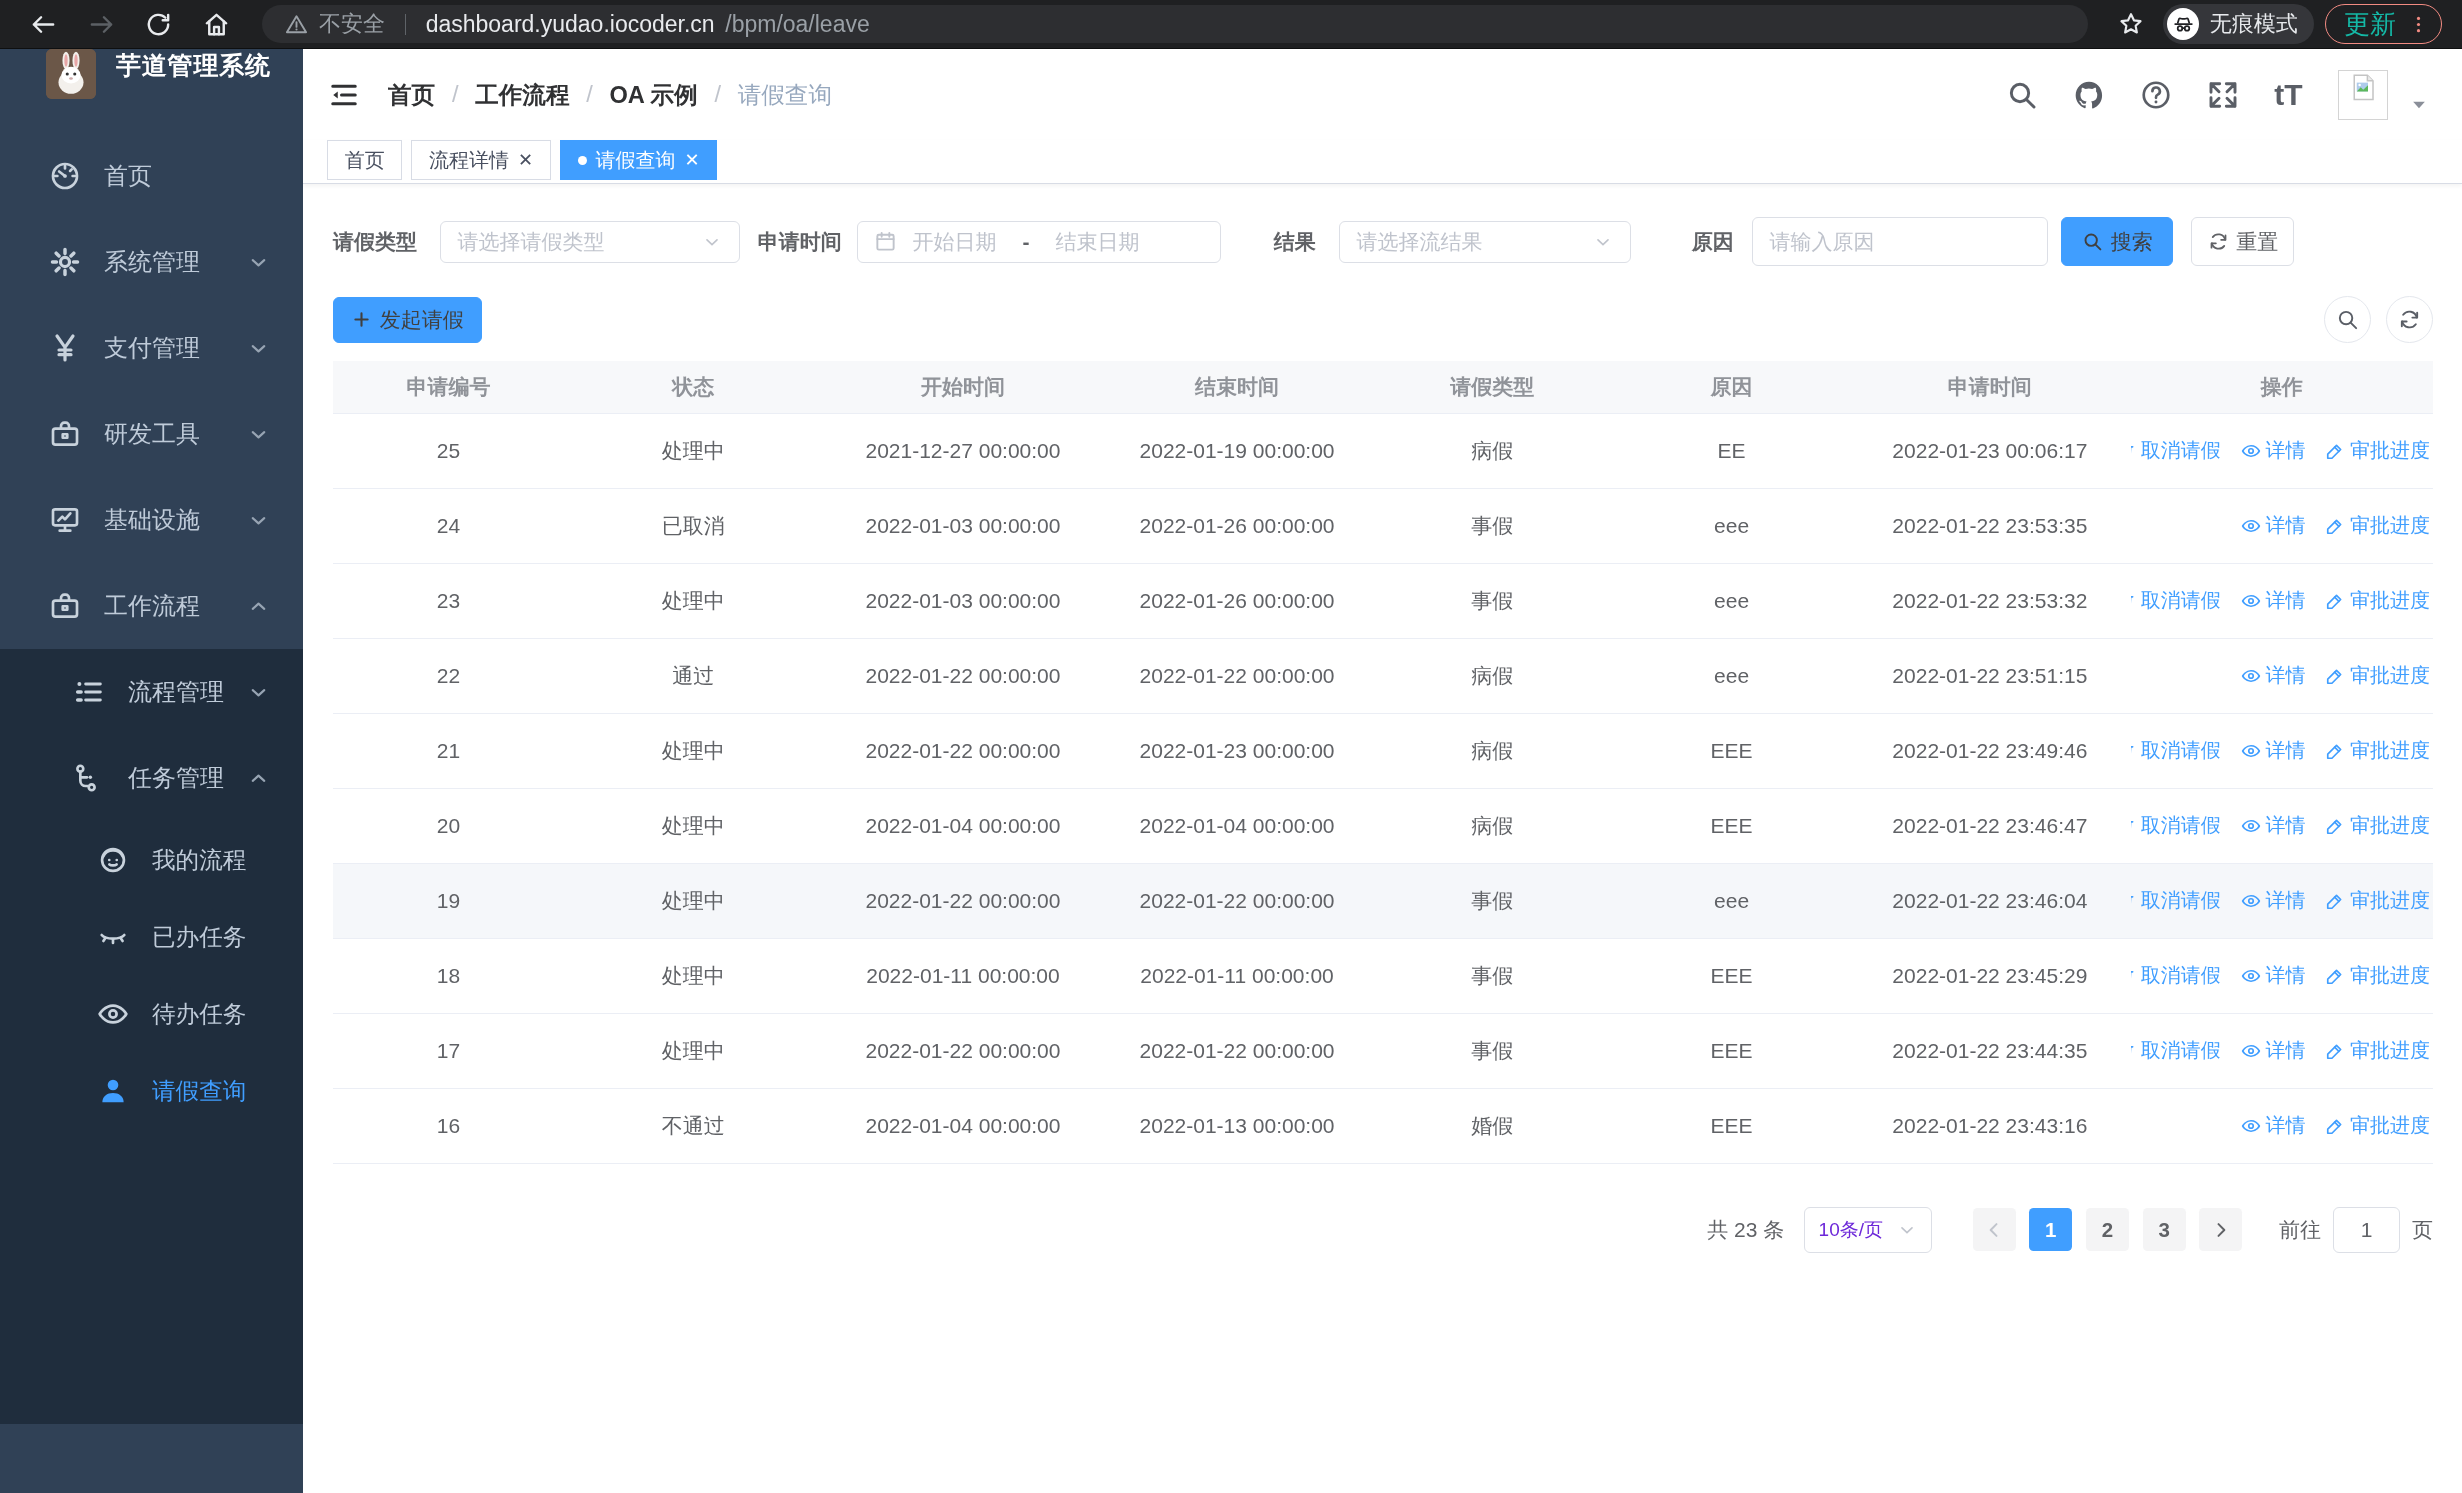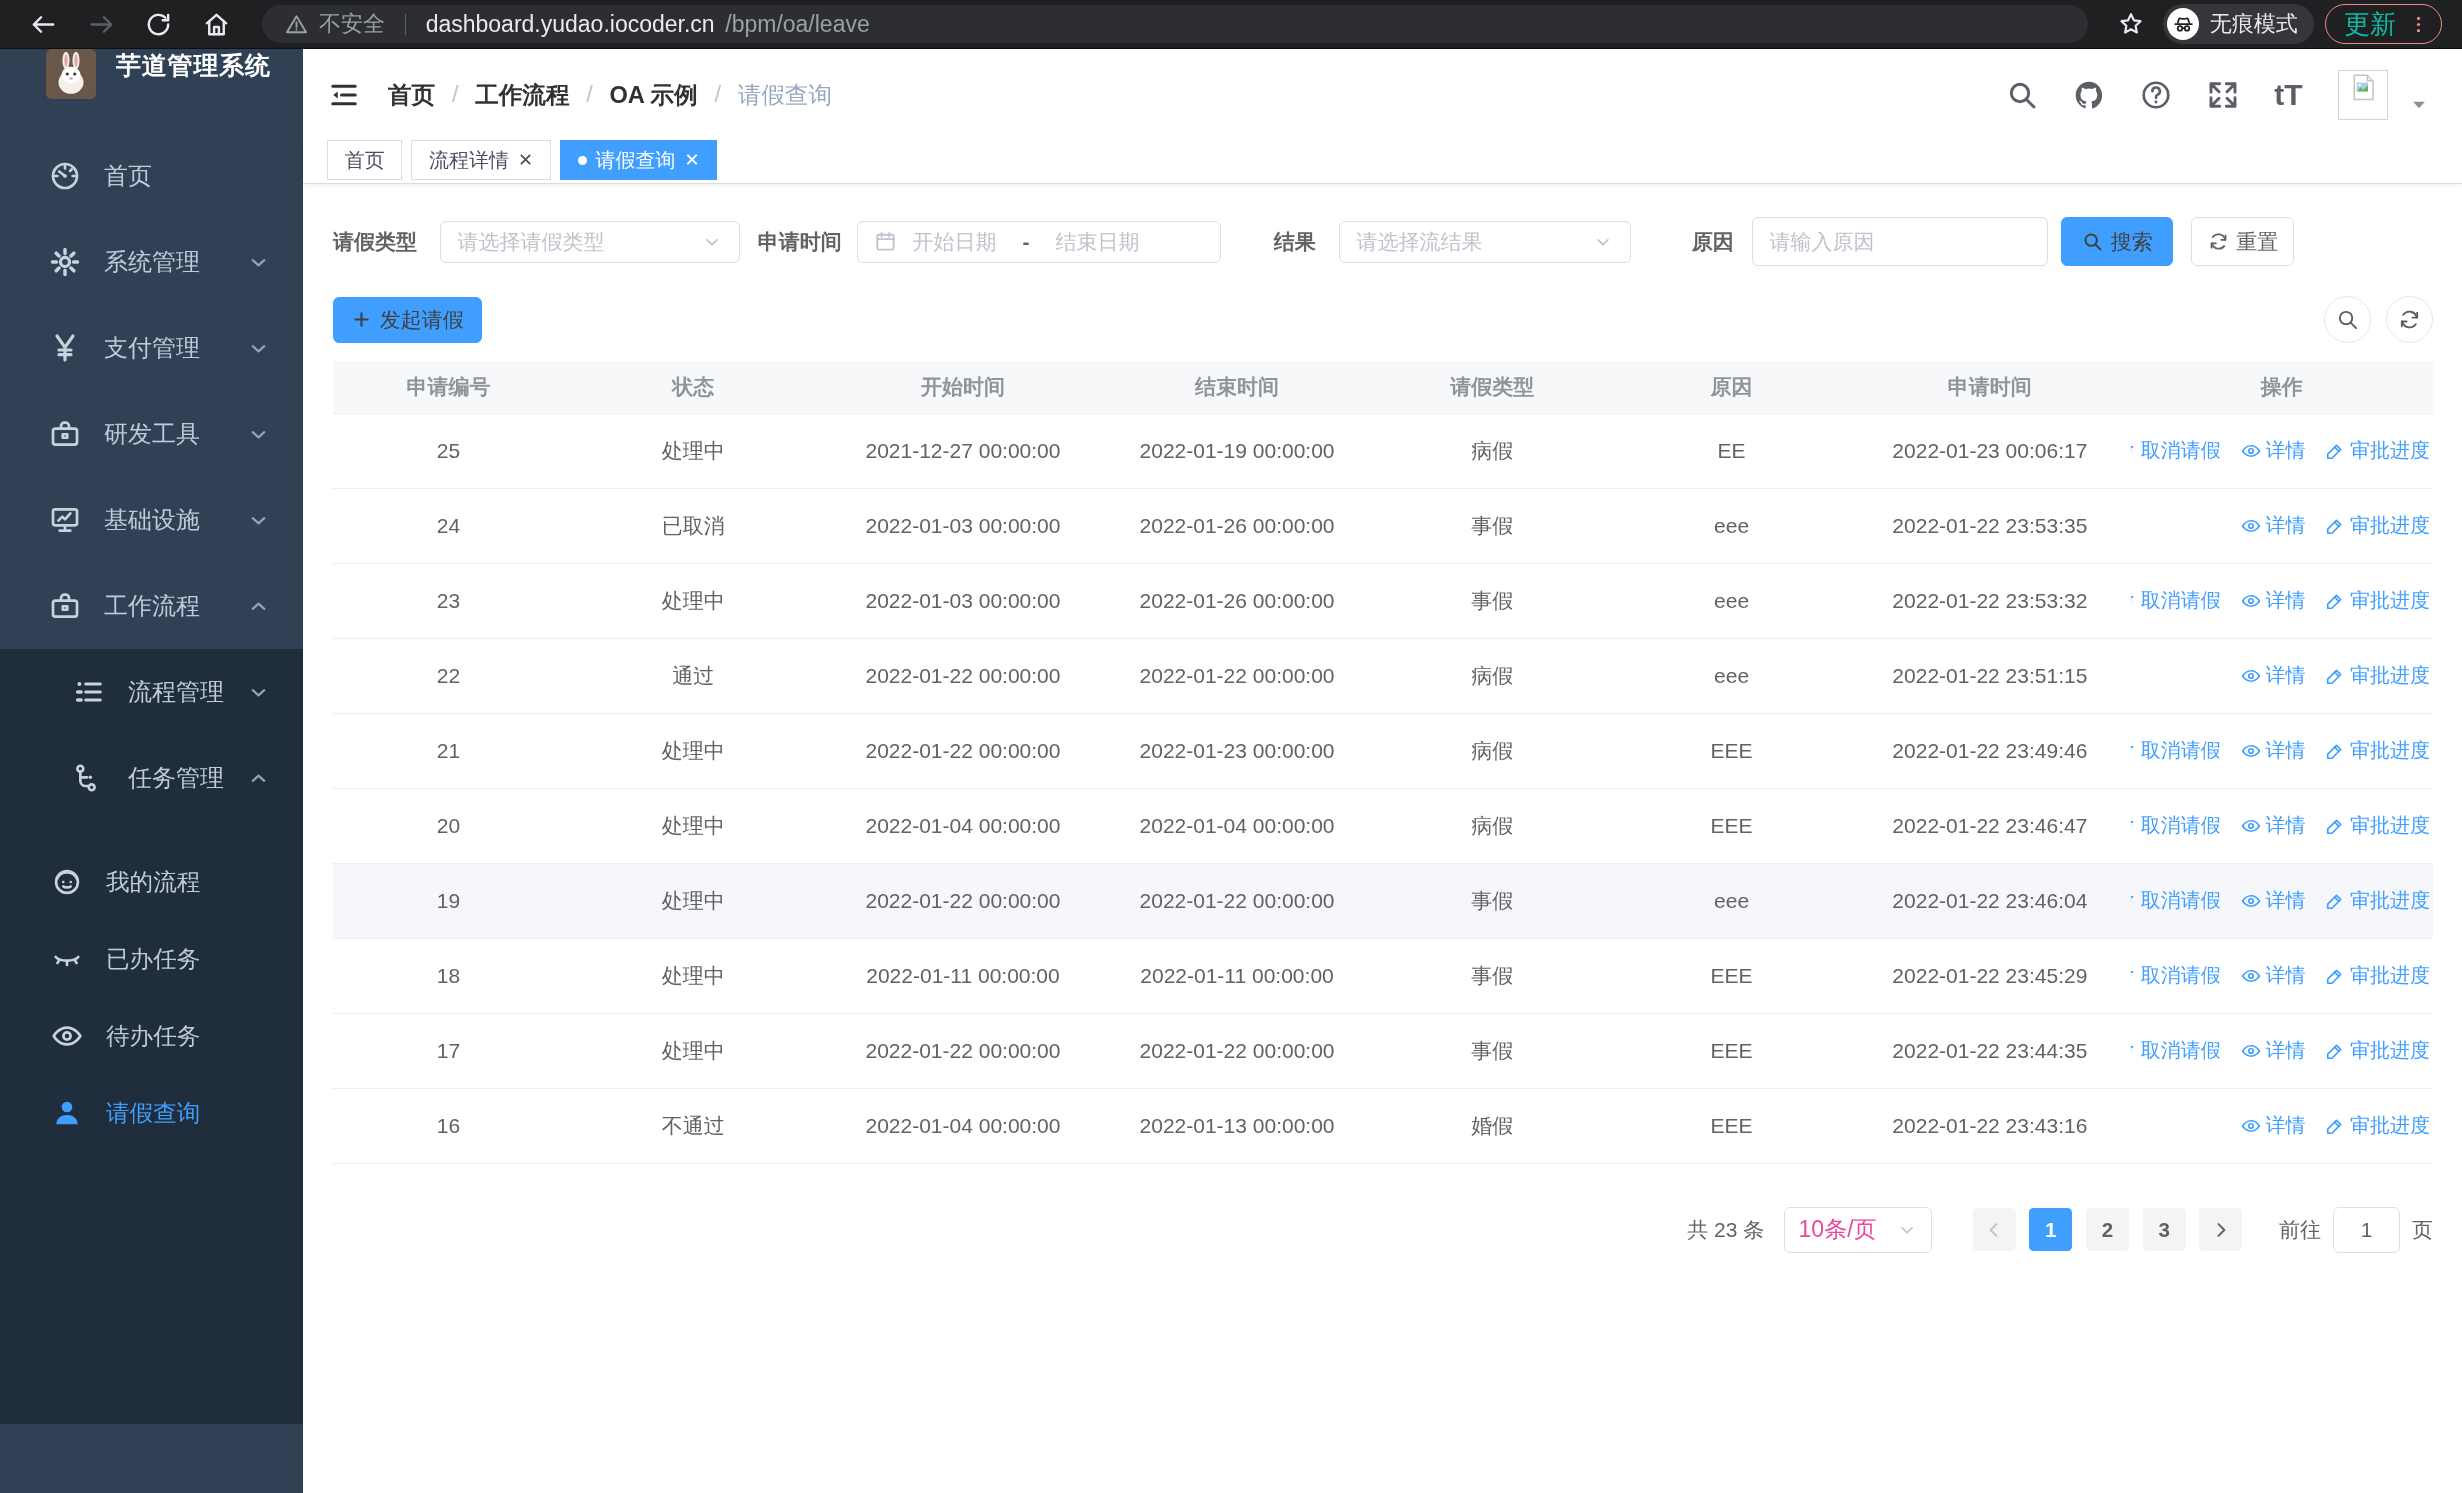--- a/index.html
+++ b/index.html
@@ -39,21 +39,21 @@
   .logo-row { height:84px; display:flex; padding-left:46px; gap:20px; }
   .logo-img { width:50px; height:50px; border-radius:6px; overflow:hidden; flex:none; background:#6b5748; }
   .logo-title { color:#fff; font-size:25px; font-weight:700; letter-spacing:0.8px; }
   .menu-item { height:86px; display:flex; align-items:center; padding:0 33px 0 49px; color:#bfcbd9;
     font-size:24px; cursor:pointer; }
   .mi-icon { width:32px; height:32px; margin-right:23px; color:#c8d2dc; }
   .mi-label { flex:1; white-space:nowrap; }
   .mi-chevron { width:23px; height:23px; color:#97a4b3; }
   .submenu-block { background:#1f2d3d; height:775px; display:flex; flex-direction:column; }
   .submenu-block .menu-item { padding-left:73px; }
-  .submenu-block .menu-item.lvl2 { height:77px; padding-left:51px; font-size:23.6px;align-items:flex-end; }
+  .submenu-block .menu-item.lvl2 { height:77px; padding-left:97px; font-size:23.6px; }
   .menu-item.active { color:#409EFF; }
   .menu-item.active .mi-icon { color:#409EFF; }
 
   
   .main { flex:1; display:flex; flex-direction:column; background:#fff; min-width:0; }
   .main-header { height:91px; display:flex; align-items:center; padding:0 33px 0 26px; }
   .collapse-icn { width:30px; height:30px; color:#303133; margin-right:29px; }
   .breadcrumb { display:flex; align-items:center; gap:16.7px; font-size:23.6px; }
   .crumb { color:#303133; font-weight:600; }
   .crumb-sep { color:#c0c4cc; font-weight:400; }
@@ -108,22 +108,22 @@
   .grid tr.highlight td { background:#f5f7fa; }
   .act-wrap { display:flex; align-items:center; justify-content:flex-end; gap:20px; padding-right:3px; }
   .act { display:inline-flex; align-items:center; gap:4.6px; color:#409EFF; font-size:20px; cursor:pointer;
     text-decoration:none; white-space:nowrap; }
   .act .icn { width:20px; height:20px; }
 
   
   .pagination { margin-top:43px; display:flex; align-items:center; justify-content:flex-end; gap:13.7px;
     font-size:21px; color:#606266; }
   .pg-total { margin-right:6px; }
-  .pg-size { width:148px; height:46px; border:1.5px solid #dcdfe6; border-radius:6px; display:flex;
-    align-items:center; padding:0 13.7px; color:#ec4899; font-size:23px; margin-right:27px; }
+  .pg-size { width:128px; height:46px; border:1.5px solid #dcdfe6; border-radius:6px; display:flex;
+    align-items:center; padding:0 13.7px; color:#6d28d9; font-size:19px; margin-right:27px; }
   .pg-btn { min-width:43px; height:43px; border-radius:4.6px; background:#f4f4f5; display:flex; align-items:center;
     justify-content:center; font-size:20.5px; font-weight:600; color:#606266; cursor:pointer; }
   .pg-btn .icn { width:20px; height:20px; }
   .pg-btn.disabled { color:#c0c4cc; cursor:default; }
   .pg-btn.active { background:#409EFF; color:#fff; }
   .pg-goto { margin-left:23px; display:flex; align-items:center; gap:12px; }
   .goto-input { width:67px; height:46px; border:1.5px solid #dcdfe6; border-radius:6px; text-align:center;
     font-size:21px; color:#606266; outline:none; font-family:inherit; }
 </style>
 </head>

